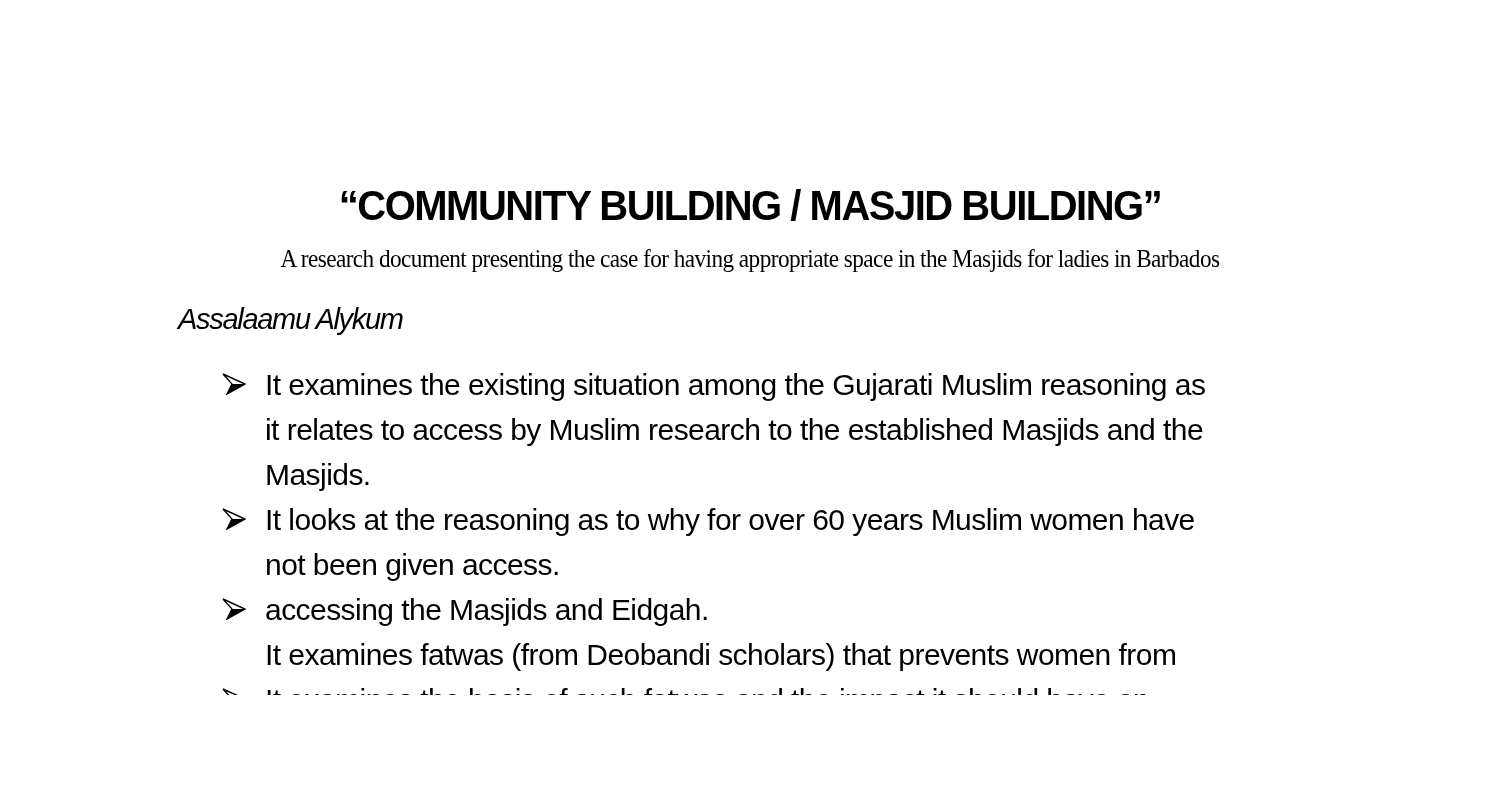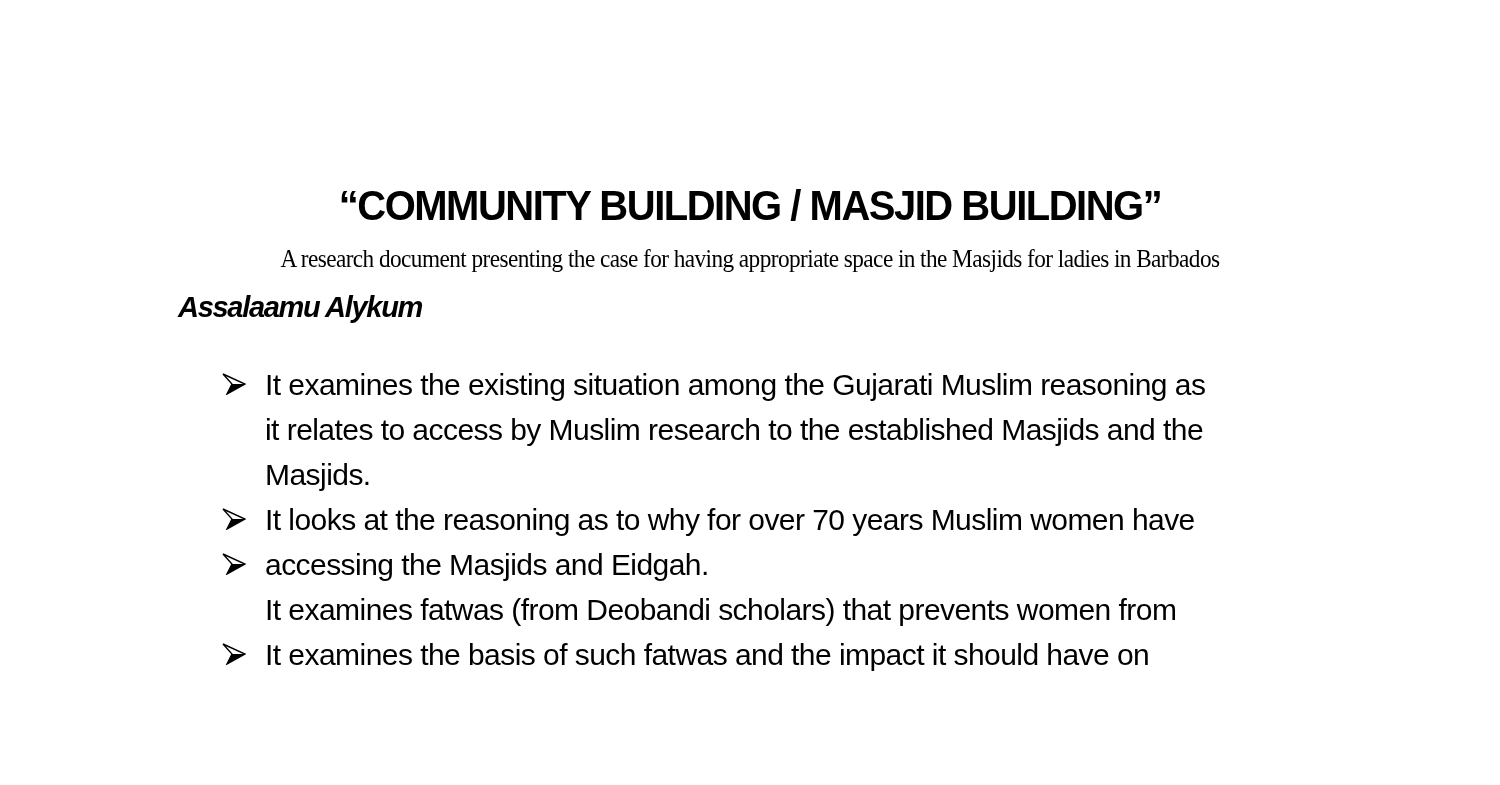--- a/index.html
+++ b/index.html
@@ -44,24 +44,24 @@
       font-family: "Liberation Serif", serif;
       font-size: 25px;
       letter-spacing: -0.6px;
       transform: scaleX(0.93);
       transform-origin: center;
       white-space: nowrap;
     }
     .greeting {
       position: absolute;
       left: 178px;
-      top: 291px;
+      top: 303px;
       font-size: 29px;
       font-style: italic;
-      font-weight: bold;
+      font-weight: normal;
       letter-spacing: -1.3px;
       white-space: nowrap;
     }
     .bullets {
       position: absolute;
       left: 222px;
       top: 362px;
       width: 1110px;
       margin: 0;
       padding: 0;
@@ -102,21 +102,22 @@
       </svg>
       <span class="line">It examines the existing situation among the Gujarati Muslim reasoning as</span>
       <span class="line">it relates to access by Muslim research to the established Masjids and the</span>
       <span class="line">Masjids.</span>
     </li>
     <li class="bullet">
       <svg class="arrow" viewBox="0 0 24 22">
         <path d="M1 1 L23 11 L5 21 L10 11 Z" fill="#fff" stroke="#000" stroke-width="1.4" stroke-linejoin="miter"></path>
         <path d="M10 11 L23 11 L5 21 Z" fill="#000"></path>
       </svg>
-      <span class="line">It looks at the reasoning as to why for over 70 years Muslim women have</span>
+      <span class="line">It looks at the reasoning as to why for over 60 years Muslim women have</span>
+      <span class="line">not been given access.</span>
     </li>
     <li class="bullet">
       <svg class="arrow" viewBox="0 0 24 22">
         <path d="M1 1 L23 11 L5 21 L10 11 Z" fill="#fff" stroke="#000" stroke-width="1.4" stroke-linejoin="miter"></path>
         <path d="M10 11 L23 11 L5 21 Z" fill="#000"></path>
       </svg>
       <span class="line">accessing the Masjids and Eidgah.</span>
       <span class="line">It examines fatwas (from Deobandi scholars) that prevents women from</span>
     </li>
     <li class="bullet">

